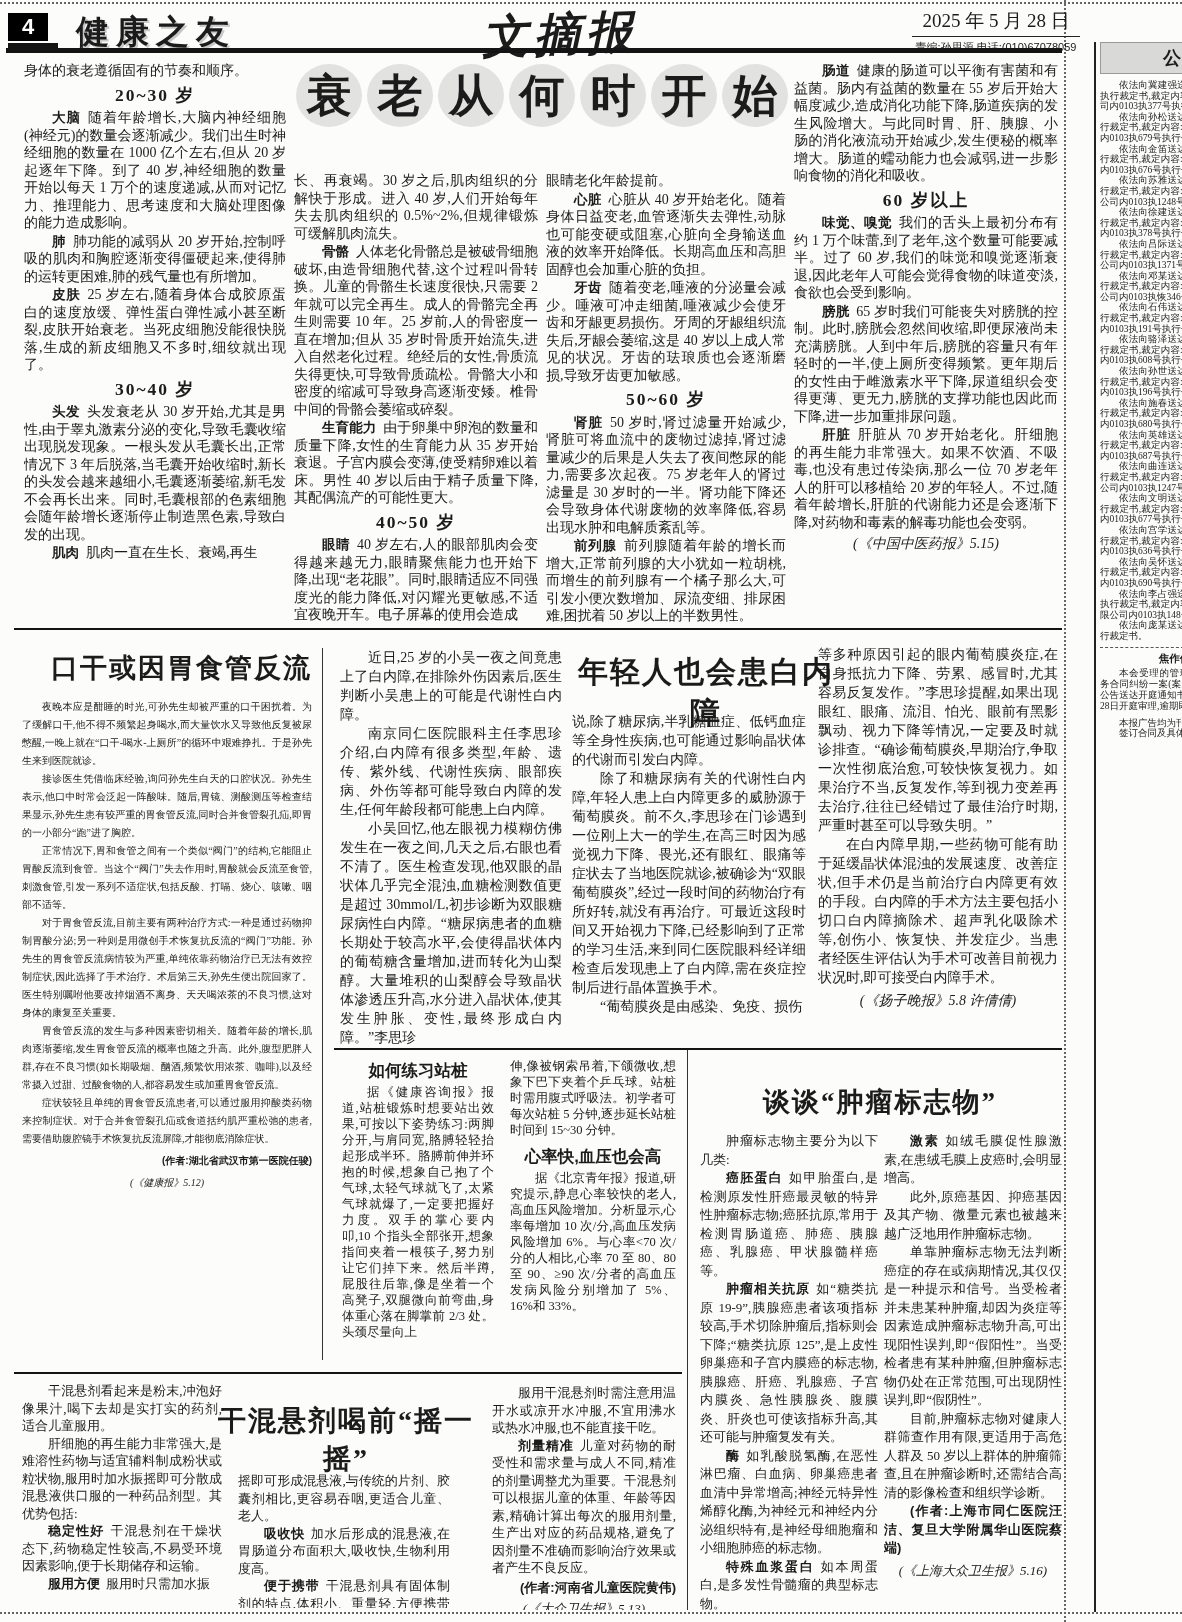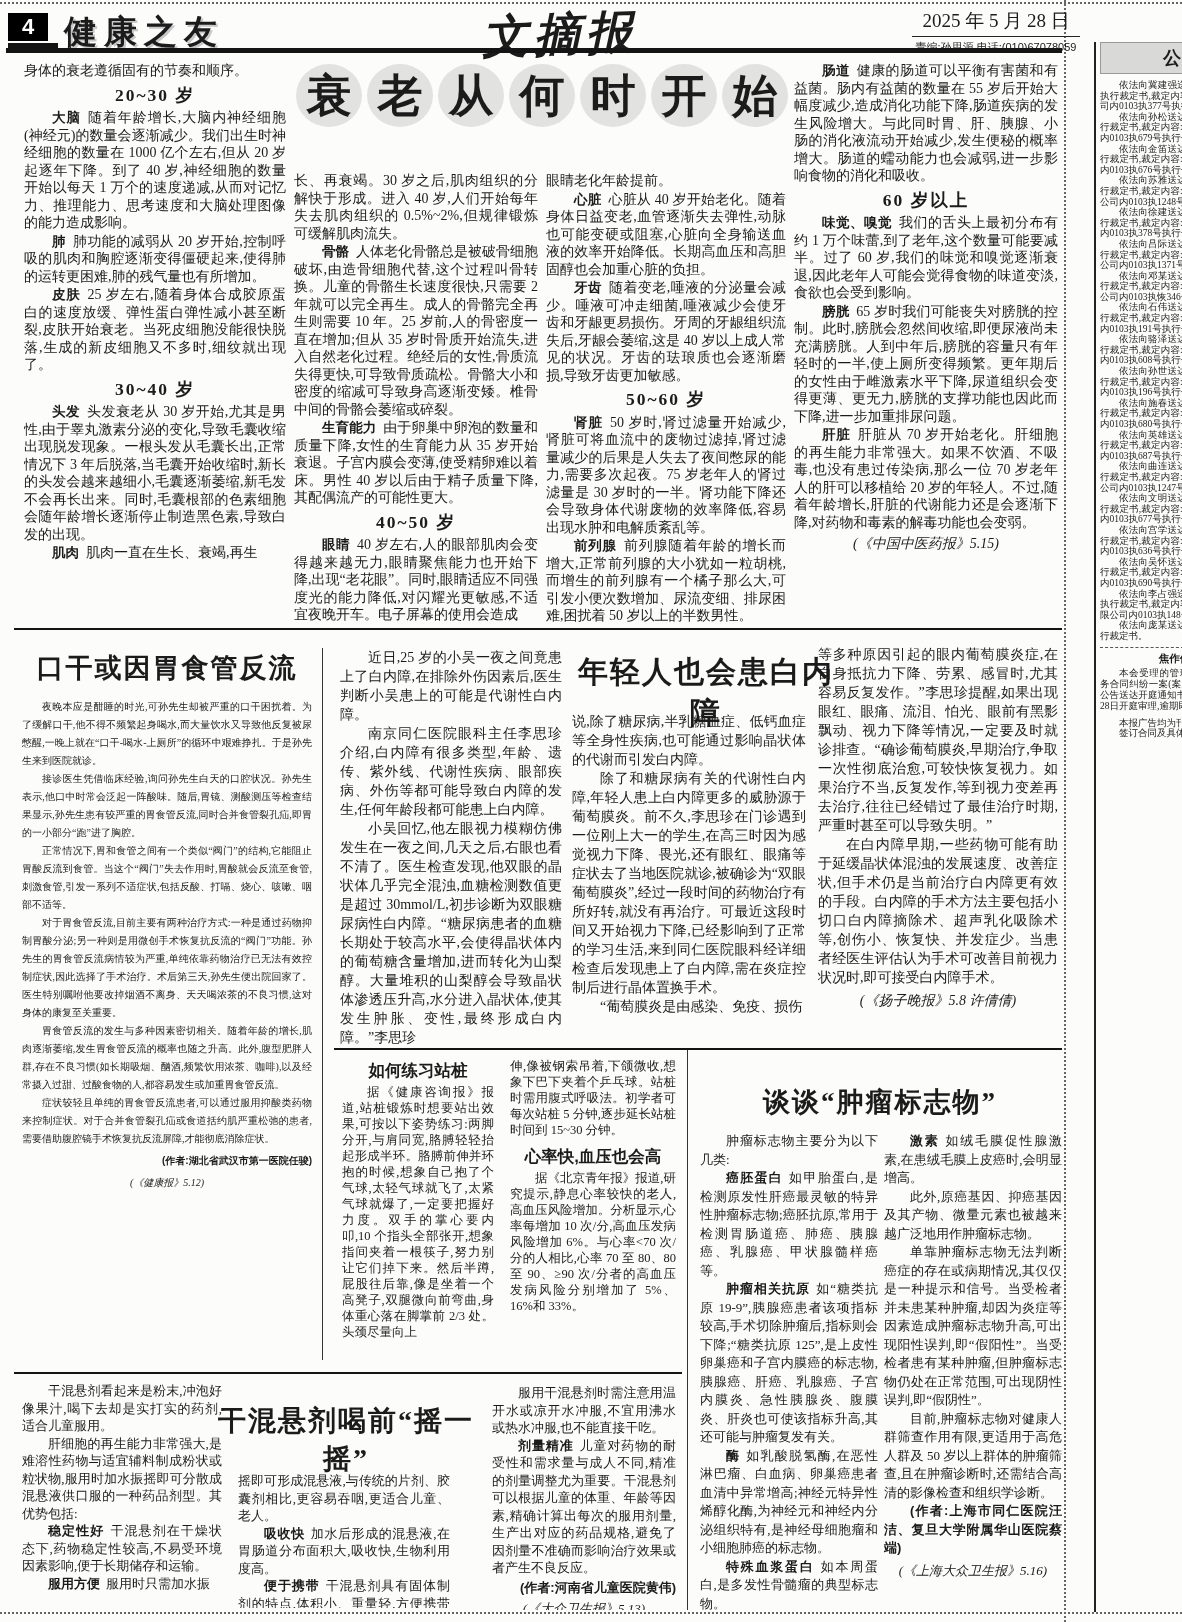--- a/index.html
+++ b/index.html
@@ -9,21 +9,21 @@
   p{margin:0;text-align:justify;}
   .ind{text-indent:2em;}
   .rule{background:#141414;}
   .dash-h{border-top:2px dotted #666;}
   .dash-v{border-left:2px dotted #666;}
 
   
   .pageno{background:#000;color:#fff;font-weight:bold;font-family:"Liberation Sans",sans-serif;
           font-size:22px;text-align:center;line-height:28px;}
   .section-name{font-family:"Liberation Sans",sans-serif;font-weight:bold;font-size:33px;
-          letter-spacing:7px;text-shadow:2px 2px 0 #c8c8c8;}
+          letter-spacing:7px;text-shadow:2px 2px 0 #c8c8c8;margin-left:12px;}
   .masthead{font-weight:bold;font-style:italic;font-size:46px;letter-spacing:6px;transform:rotate(-2deg);}
   .datebox{font-size:19px;text-align:center;border-bottom:1px solid #222;padding-bottom:2px;}
   .editorline{font-size:11px;text-align:center;padding-top:3px;font-family:"Liberation Sans",sans-serif;}
 
   
   .circles{display:flex;justify-content:space-between;}
   .circle{width:66px;height:63px;border-radius:50%;background:#e2e2e0;
           display:flex;align-items:center;justify-content:center;
           font-size:45px;font-weight:900;}
 
@@ -31,21 +31,21 @@
   .t14{font-size:14px;line-height:17.5px;}
   .t14 p{margin-bottom:1px;}
   .age-h{text-align:center;font-weight:bold;font-size:17.5px;margin:7px 0 5px;letter-spacing:2px;}
   .organ{font-weight:bold;font-family:"Liberation Sans",sans-serif;font-size:13.5px;padding-right:7px;}
   .lead{font-weight:bold;font-family:"Liberation Sans",sans-serif;padding-right:6px;}
   .src{text-align:center;font-style:italic;margin-top:4px;}
   .author{text-align:right;font-weight:bold;font-family:"Liberation Sans",sans-serif;margin-top:4px;}
   .clip{overflow:hidden;}
 
   .art-title{font-weight:900;text-align:center;letter-spacing:2px;}
-  #drymouth-title{font-size:27px;margin:4px 0 12px;}
+  #drymouth-title{font-size:27px;margin:4px 0 12px;text-align:right;}
   .t-dry{font-size:10px;line-height:18px;}
   .t-cat{font-size:14px;line-height:19px;}
   .t-stand{font-size:12.5px;line-height:16px;}
   .t-tumor{font-size:13px;line-height:18.5px;}
   .t-susp{font-size:13px;line-height:17.5px;}
   .small-h{text-align:center;font-weight:bold;font-family:"Liberation Sans",sans-serif;
            font-size:16.5px;margin:4px 0 6px;}
 
   
   .sidebar{border-left:2px solid #222;}

